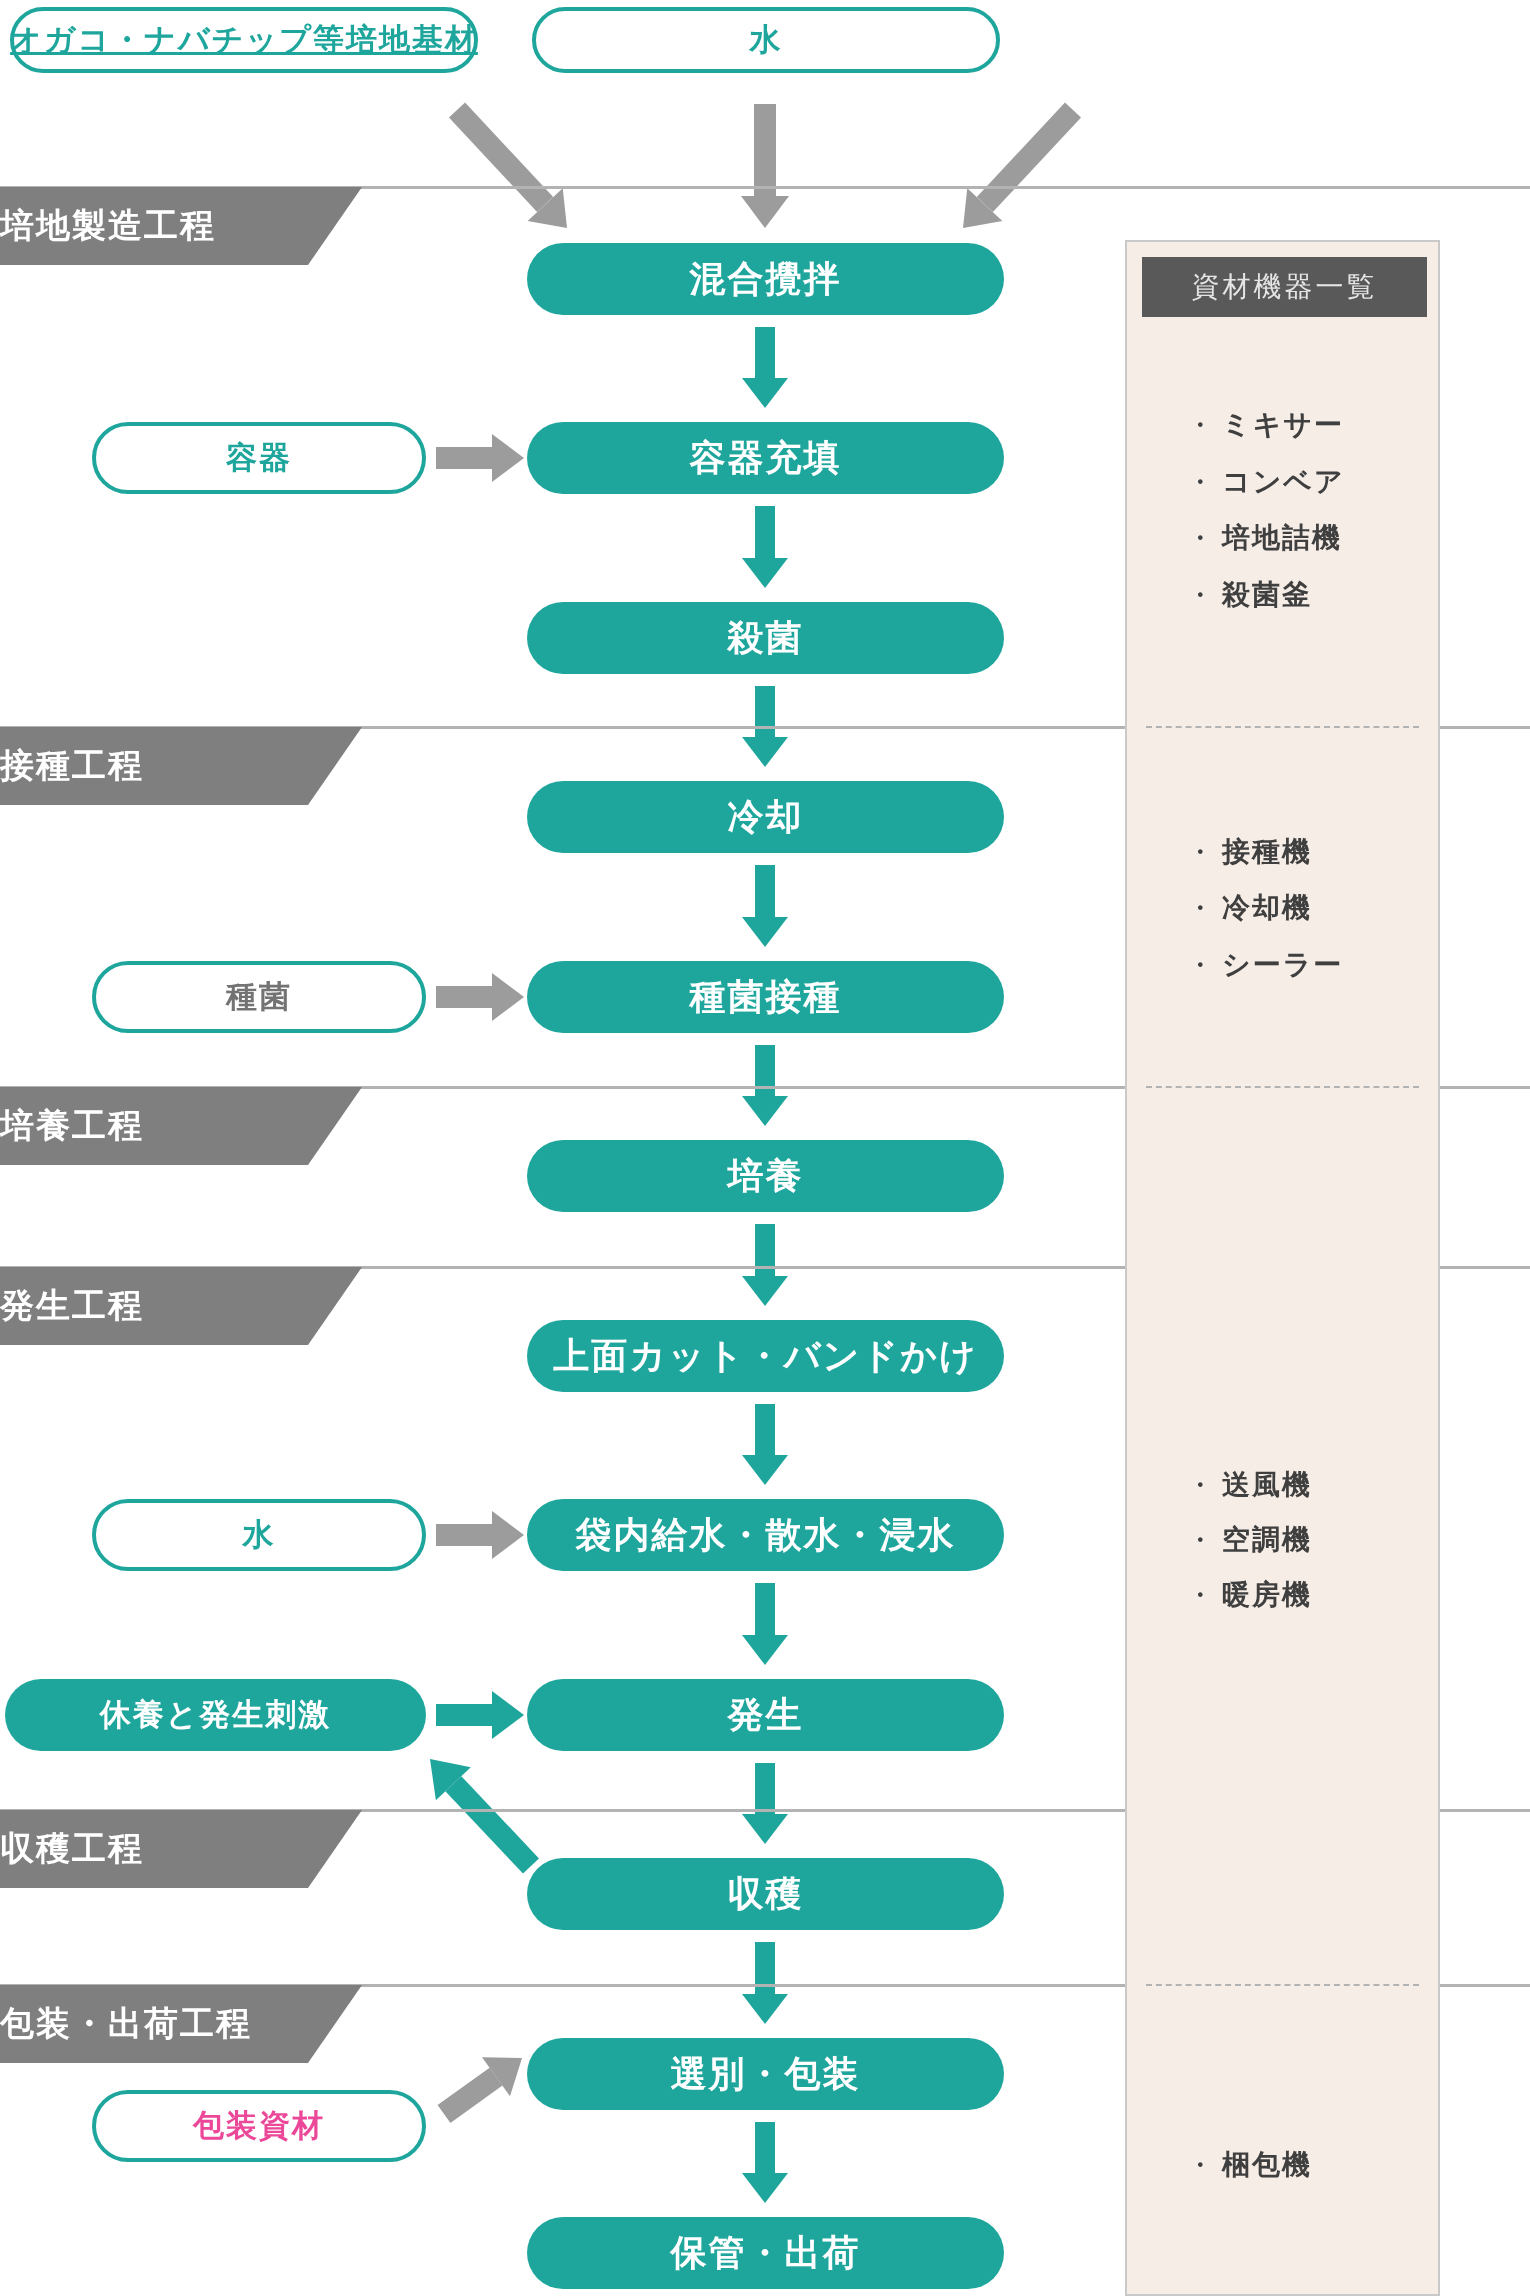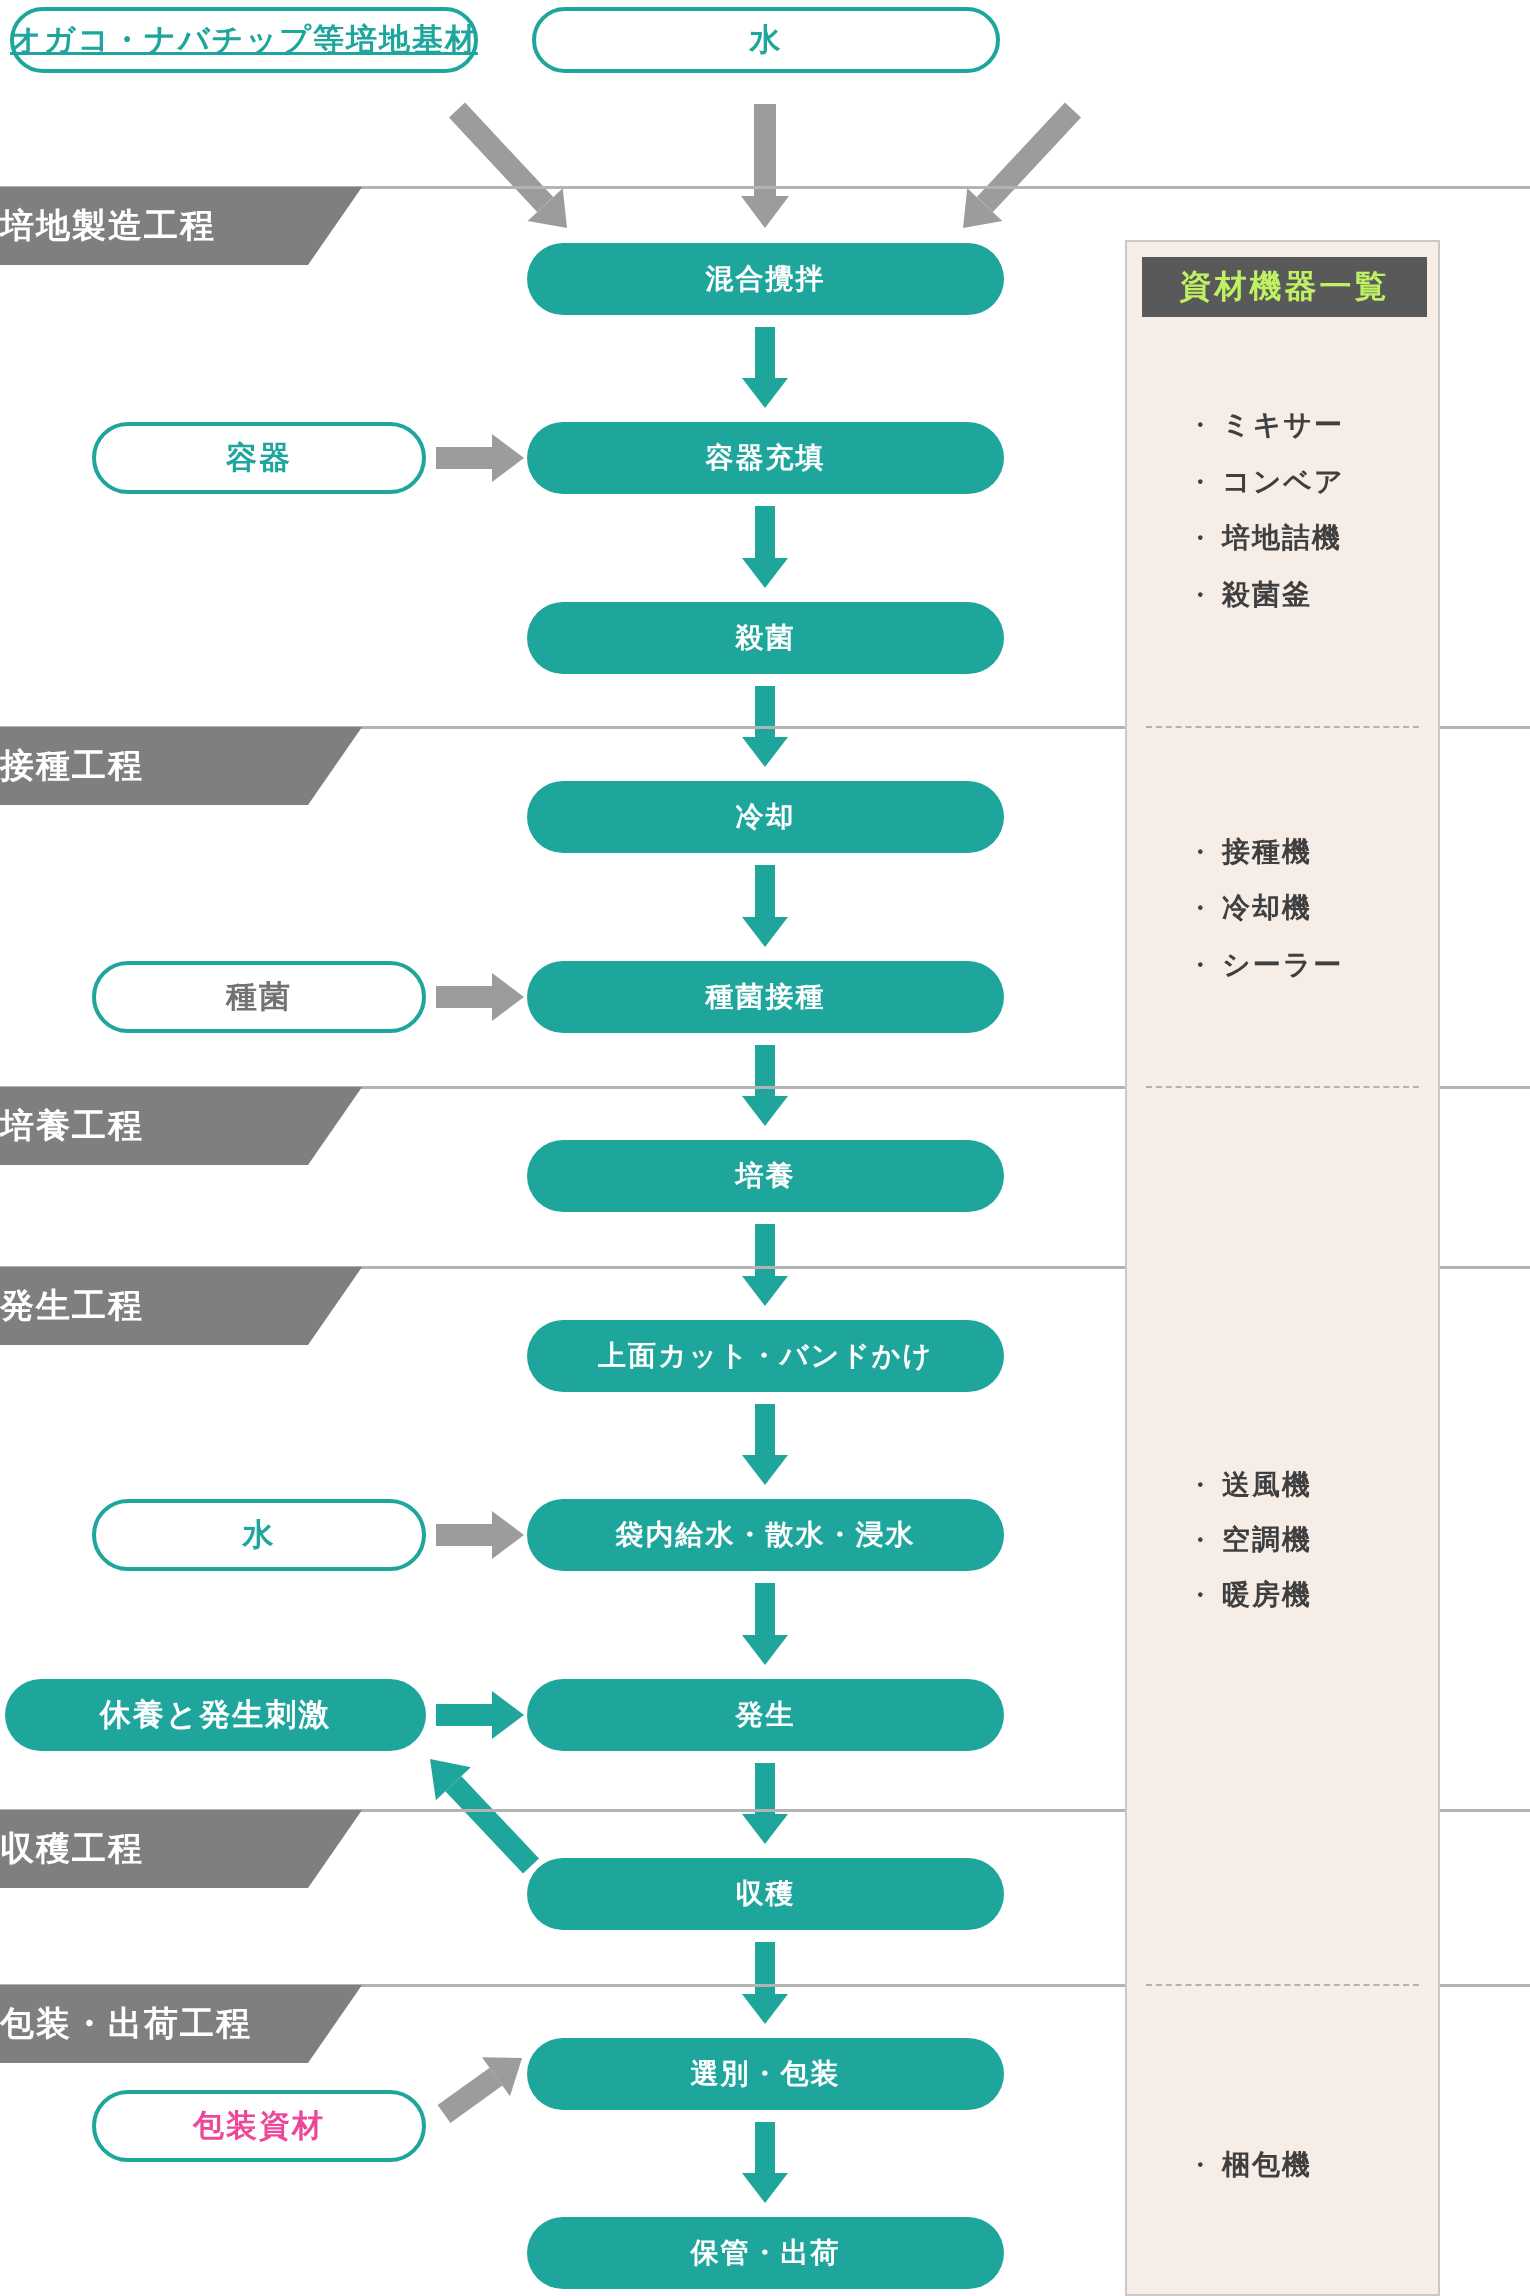--- a/index.html
+++ b/index.html
@@ -11,35 +11,35 @@
   #arrow-layer{position:absolute; left:0; top:0; width:1530px; height:2296px; pointer-events:none;}
   .stage-label{
     position:absolute; left:0; width:362px; height:78px;
     clip-path:polygon(0 0, 100% 0, calc(100% - 54px) 100%, 0 100%);
     color:#fff; font-weight:bold; font-size:34px; letter-spacing:2px;
     display:flex; align-items:center; box-sizing:border-box;
     white-space:nowrap;
   }
   .pill{
     position:absolute; left:527px; width:477px; height:72px; border-radius:36px;
-    color:#fff; font-weight:bold; font-size:28px; letter-spacing:2px;
+    color:#fff; font-weight:bold; font-size:36px; letter-spacing:2px;
     display:flex; align-items:center; justify-content:center; white-space:nowrap;
   }
   .outline-pill{
     position:absolute; background:#fff; border-radius:36px; box-sizing:border-box;
     font-weight:bold; font-size:31px; letter-spacing:2px;
     display:flex; align-items:center; justify-content:center; white-space:nowrap;
   }
   #equip-panel{
     position:absolute; left:1125px; top:240px; width:315px; height:2056px;
     box-sizing:border-box; border:2px solid;
   }
   #equip-header{
     position:absolute; left:15px; top:15px; width:285px; height:60px;
-    color:#bef264; font-weight:bold; font-size:32px; letter-spacing:3px;
+    color:#e5e5e5; font-weight:normal; font-size:28px; letter-spacing:3px;
     display:flex; align-items:center; justify-content:center;
   }
   .dashline{position:absolute; left:1146px; width:273px; height:0; border-top:2px dashed #b3b3b3;}
   .eq-item{
     position:absolute; left:1188px; transform:translateY(-50%);
     font-size:28px; font-weight:bold; letter-spacing:2px; white-space:nowrap;
     display:flex; align-items:center;
   }
   .eq-item .bullet{font-size:24px; margin-right:8px;}
 </style>

